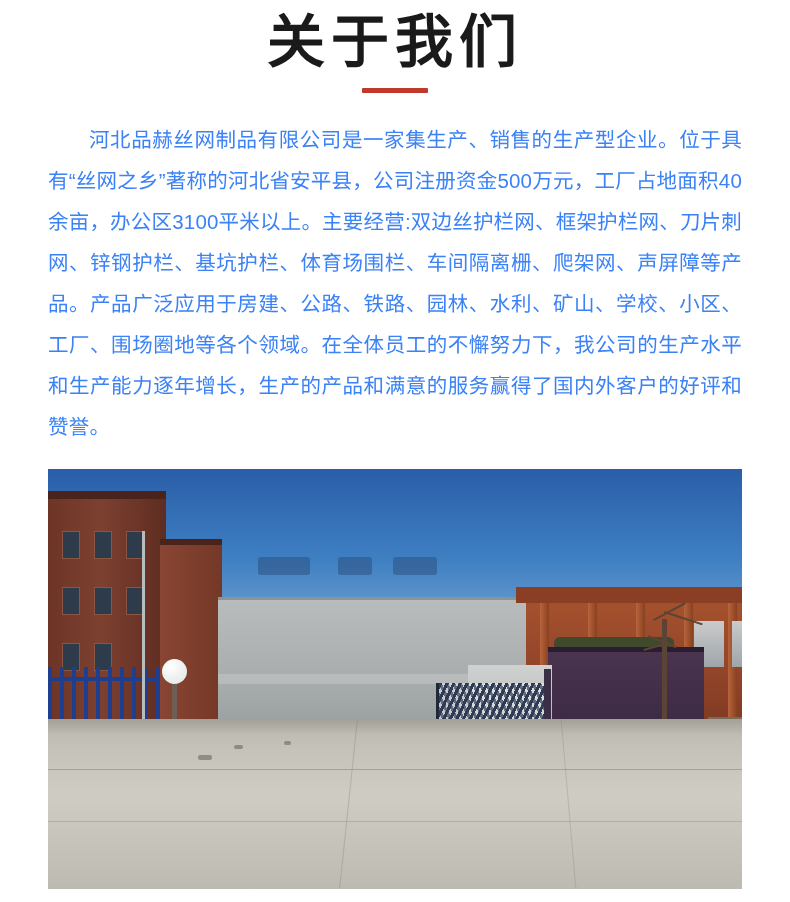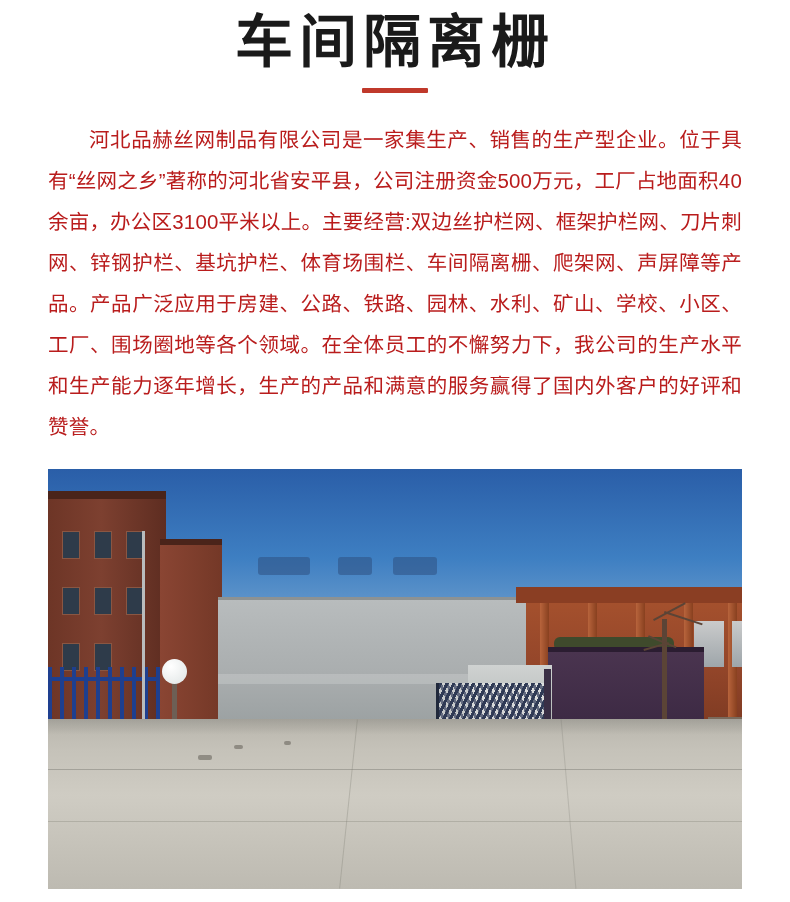--- a/index.html
+++ b/index.html
@@ -42,21 +42,21 @@
     background: #c0392b;
     margin: 10px auto 0 auto;
     border-radius: 1px;
   }
 
   
   .intro {
     margin: 26px 48px 0 48px;
     font-size: 20.5px;
     line-height: 41px;
-    color: #b91c1c;
+    color: #3b82f6;
     text-align: justify;
     text-justify: inter-ideograph;
     text-indent: 2em;
     letter-spacing: 0.2px;
     font-family: "Liberation Sans", "DejaVu Sans", sans-serif;
   }
 
   
   .photo-wrap {
     margin: 22px 48px 0 48px;
@@ -349,21 +349,21 @@
   .d1 { left: 150px; top: 286px; width: 14px; height: 5px; }
   .d2 { left: 186px; top: 276px; width: 9px; height: 4px; }
   .d3 { left: 236px; top: 272px; width: 7px; height: 4px; }
 </style>
 </head>
 <body>
 
 <div class="page">
 
   <div class="title-block">
-    <h1 class="page-title">车间隔离栅</h1>
+    <h1 class="page-title">关于我们</h1>
     <div class="title-rule"></div>
   </div>
 
   <p class="intro">河北品赫丝网制品有限公司是一家集生产、销售的生产型企业。位于具有“丝网之乡”著称的河北省安平县，公司注册资金500万元，工厂占地面积40余亩，办公区3100平米以上。主要经营:双边丝护栏网、框架护栏网、刀片刺网、锌钢护栏、基坑护栏、体育场围栏、车间隔离栅、爬架网、声屏障等产品。产品广泛应用于房建、公路、铁路、园林、水利、矿山、学校、小区、工厂、围场圈地等各个领域。在全体员工的不懈努力下，我公司的生产水平和生产能力逐年增长，生产的产品和满意的服务赢得了国内外客户的好评和赞誉。</p>
 
   <div class="photo-wrap">
     <div class="photo">
       <div class="sky"></div>
       <div class="haze"></div>
 

